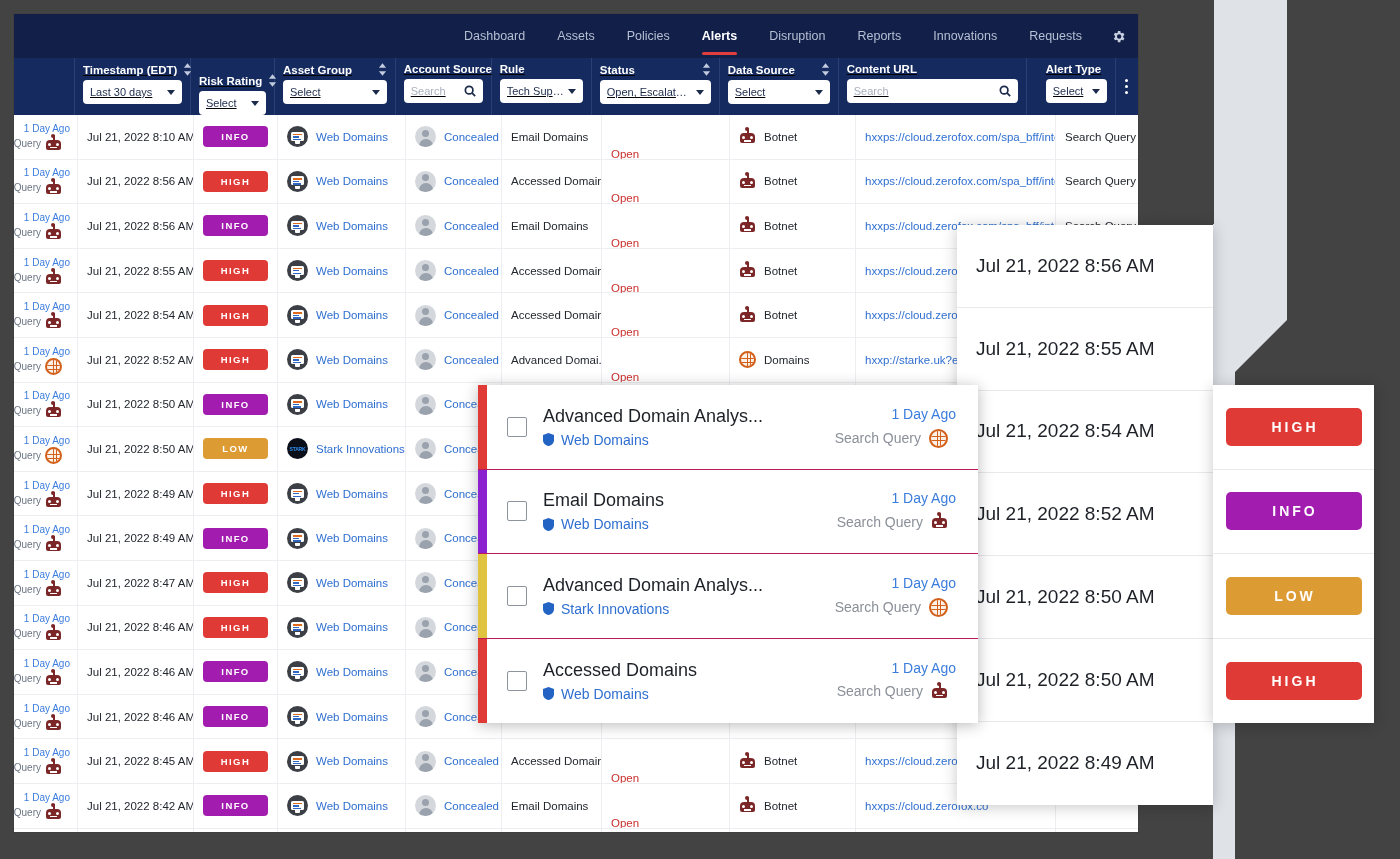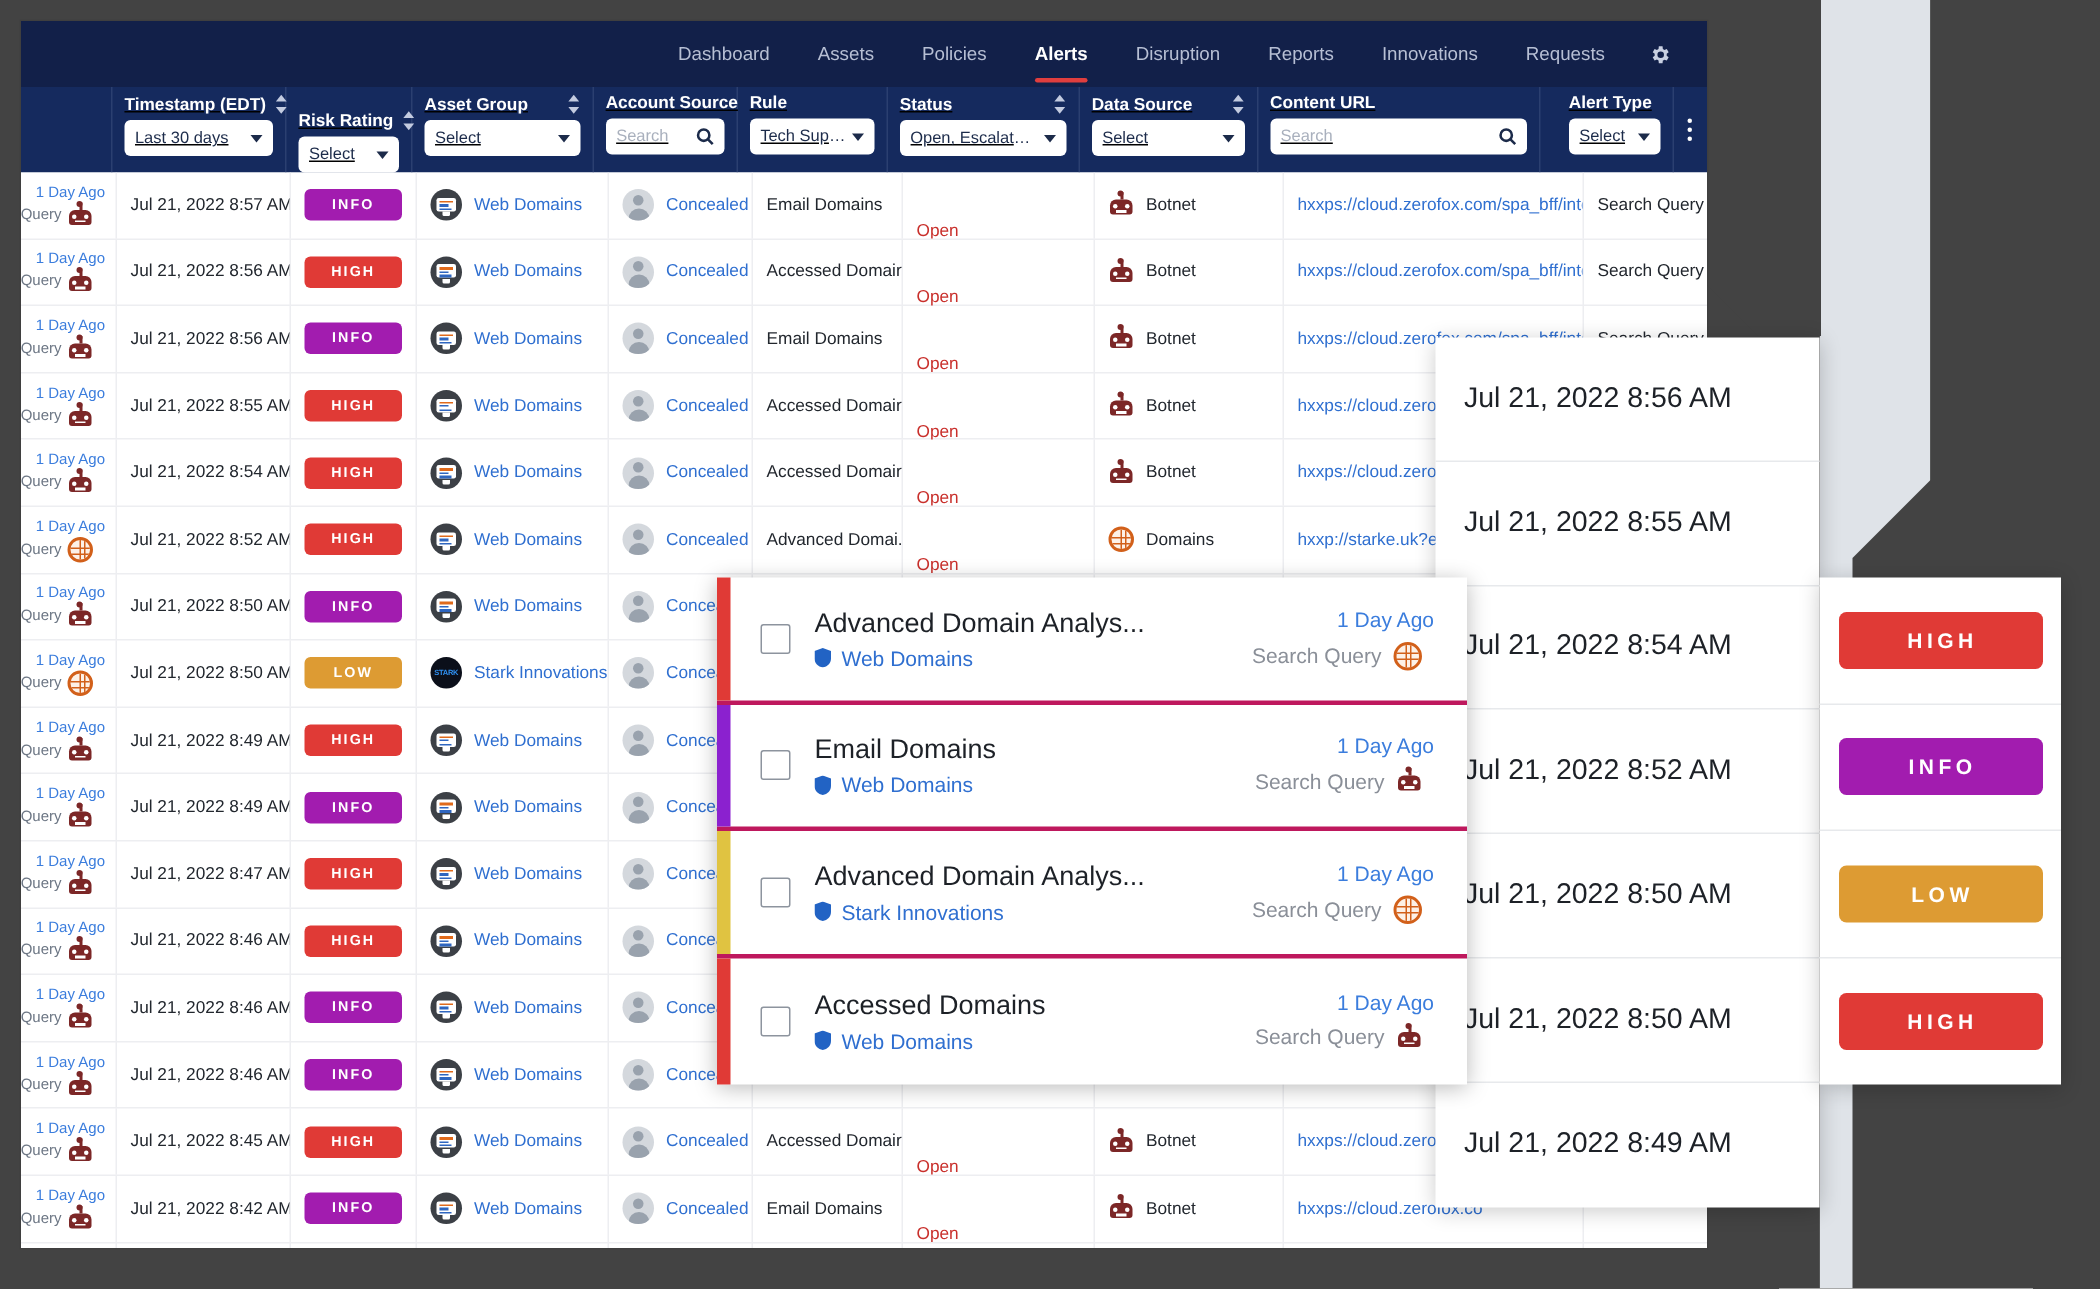--- a/index.html
+++ b/index.html
@@ -24,21 +24,21 @@
   }
   
   #app-window{
     position:absolute;left:14px;top:14px;width:1124px;height:818px;
     background:#ffffff;overflow:hidden;z-index:1;
     box-shadow:0 0 0 1px rgba(0,0,0,.05);
   }
   
   #topnav{
     height:44px;background:#122049;display:flex;align-items:center;
-    justify-content:flex-end;padding-right:12px;position:relative;
+    justify-content:flex-end;padding-right:0;position:relative;
   }
   .nav-item{
     color:#b7bfd4;font-size:12.5px;padding:0 16px;height:44px;
     display:flex;align-items:center;cursor:pointer;position:relative;
     white-space:nowrap;
   }
   .nav-item.active{color:#ffffff;font-weight:bold;}
   .nav-item.active:after{
     content:"";position:absolute;left:16px;right:16px;bottom:3px;height:3px;
     background:#e03e3e;border-radius:2px;
@@ -132,21 +132,21 @@
   .w-acct{width:96px;} .w-rule{width:100px;}
   .w-status{width:128px;} .w-ds{width:126px;}
   .w-url{width:200px;} .w-at{width:82px;}
   
   #zoom-card-main{
     position:absolute;left:478px;top:385px;width:500px;height:338px;
     background:#ffffff;z-index:40;
     box-shadow:0 2px 14px rgba(0,0,0,.28);
   }
   .zc-row{
-    display:flex;height:84.5px;box-sizing:border-box;border-bottom:3px solid #be185d;
+    display:flex;height:84.5px;box-sizing:border-box;border-bottom:1px solid #be185d;
     align-items:center;position:relative;
   }
   .zc-row:last-child{border-bottom:none;}
   .zc-stripe{width:9px;height:100%;flex:0 0 auto;}
   .zc-check{
     width:18px;height:18px;border:1.6px solid #8d949e;border-radius:2px;
     margin:0 16px 0 20px;flex:0 0 auto;background:#fff;cursor:pointer;
   }
   .zc-body{flex:1;display:flex;justify-content:space-between;padding-right:22px;min-width:0;}
   .zc-left{display:flex;flex-direction:column;gap:5px;min-width:0;}
@@ -332,21 +332,21 @@
               <i class="antb"></i>
               <i class="ant"></i>
               <i class="head"></i>
               <i class="e1"></i>
               <i class="e2"></i>
               <i class="mouth"></i>
             </span>
           </span>
         </div>
         <div class="cell w-ts">
-          <span>Jul 21, 2022  8:57 AM</span>
+          <span>Jul 21, 2022  8:10 AM</span>
         </div>
         <div class="cell w-risk">
           <span class="badge b-info">INFO</span>
         </div>
         <div class="cell w-asset">
           <span class="ico ic-monitor">
             <span class="ic-mon-bars">
               <i></i>
               <i></i>
               <i></i>

